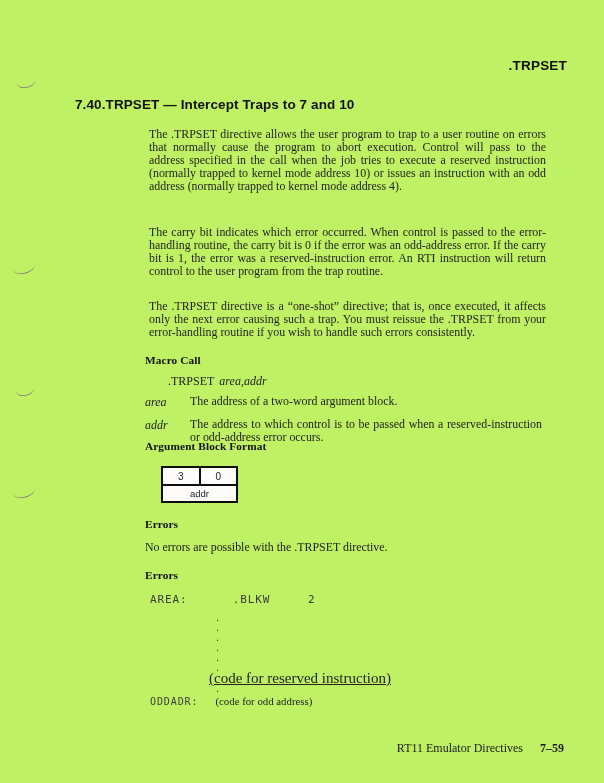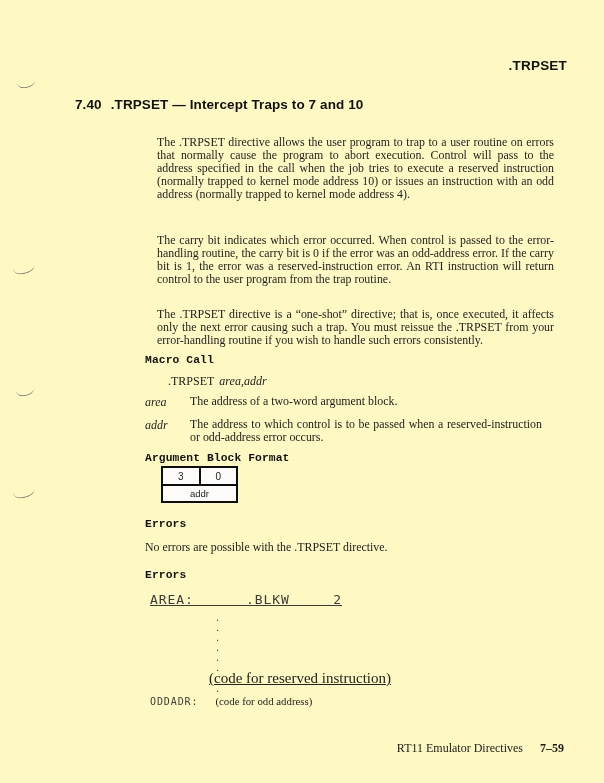--- a/index.html
+++ b/index.html
@@ -1,19 +1,19 @@
 <!DOCTYPE html>
 <html><head>
 <meta charset="utf-8">
 <style>
   html,body{margin:0;padding:0;background:#e8e8e8;}
   .page{
     position:relative;
     width:604px;height:783px;
-    background:#fef9c3;
+    background:#bef264;
     overflow:hidden;
     font-family:"Liberation Serif", serif;
     color:#1c1c1c;
   }
   
   .running-head{
     position:absolute;top:58px;right:37px;
     font-family:"Liberation Sans", sans-serif;
     font-weight:bold;font-size:13.5px;color:#111;
     letter-spacing:0.2px;
@@ -29,37 +29,37 @@
   .curl.c2{left:13px;top:266px;width:22px;}
   .curl.c3{left:16px;top:388px;}
   .curl.c4{left:13px;top:490px;width:22px;}
   
   .section-heading{
     position:absolute;left:75px;top:97px;
     font-family:"Liberation Sans", sans-serif;
     font-weight:bold;font-size:13.5px;color:#111;
     white-space:nowrap;letter-spacing:0.1px;
   }
-  .section-heading .num{margin-right:9px;}
+  .section-heading .num{}
   
   .blk{position:absolute;left:145px;width:397px;}
   .body-par{
-    margin:12px;text-align:justify;
+    margin:4px;text-align:justify;
     font-size:11.9px;line-height:13px;color:#1e1e1e;
   }
   .p1{top:124px;}
   .p2{top:222px;}
   .p3{top:296px;}
   .subhead{
-    font-family:Liberation Mono, monospace;
+    font-family:Liberation Serif, serif;
     font-weight:bold;font-size:11.3px;color:#111;
     letter-spacing:0.1px;
   }
   .h-macro{top:354px;}
-  .h-argblock{top:452px;}
+  .h-argblock{top:440px;}
   .h-errors{top:518px;}
   .h-example{top:569px;}
   .syntax{top:374px;left:168px;font-size:12px;}
   .syntax .dir{margin-right:5px;}
   .syntax .args{font-style:italic;}
   .param-row{display:flex;}
   .param-term{width:45px;font-style:italic;font-size:12px;flex:0 0 45px;}
   .param-desc{flex:1;text-align:justify;font-size:11.9px;line-height:13px;}
   .pr-area{top:395px;}
   .pr-addr{top:418px;}
@@ -76,22 +76,22 @@
   .arg-cell.high{border-right:2px solid #0d0d0d;}
   .arg-row2{
     height:15px;display:flex;align-items:center;justify-content:center;
     font-family:"Liberation Sans", sans-serif;font-size:9.5px;color:#222;
   }
   .errors-text{top:540px;font-size:11.9px;}
   
   .code-block{position:absolute;left:150px;top:595px;width:420px;}
   .code-line{
     font-family:"DejaVu Sans Mono", monospace;
-    font-size:13px;letter-spacing:0.9px;color:#3b3b3b;
-    white-space:pre;height:10px;line-height:10px;text-decoration:underline;
+    font-size:11px;letter-spacing:0.9px;color:#3b3b3b;
+    white-space:pre;height:10px;line-height:10px;
   }
   .dot-line{
     font-family:"DejaVu Sans Mono", monospace;
     font-size:8.5px;color:#3b3b3b;
     padding-left:65px;height:10px;line-height:10px;
   }
   .dot-first{margin-top:8px;}
   .comment-line{
     font-family:"Liberation Serif", serif;
     font-size:15px;color:#222;

